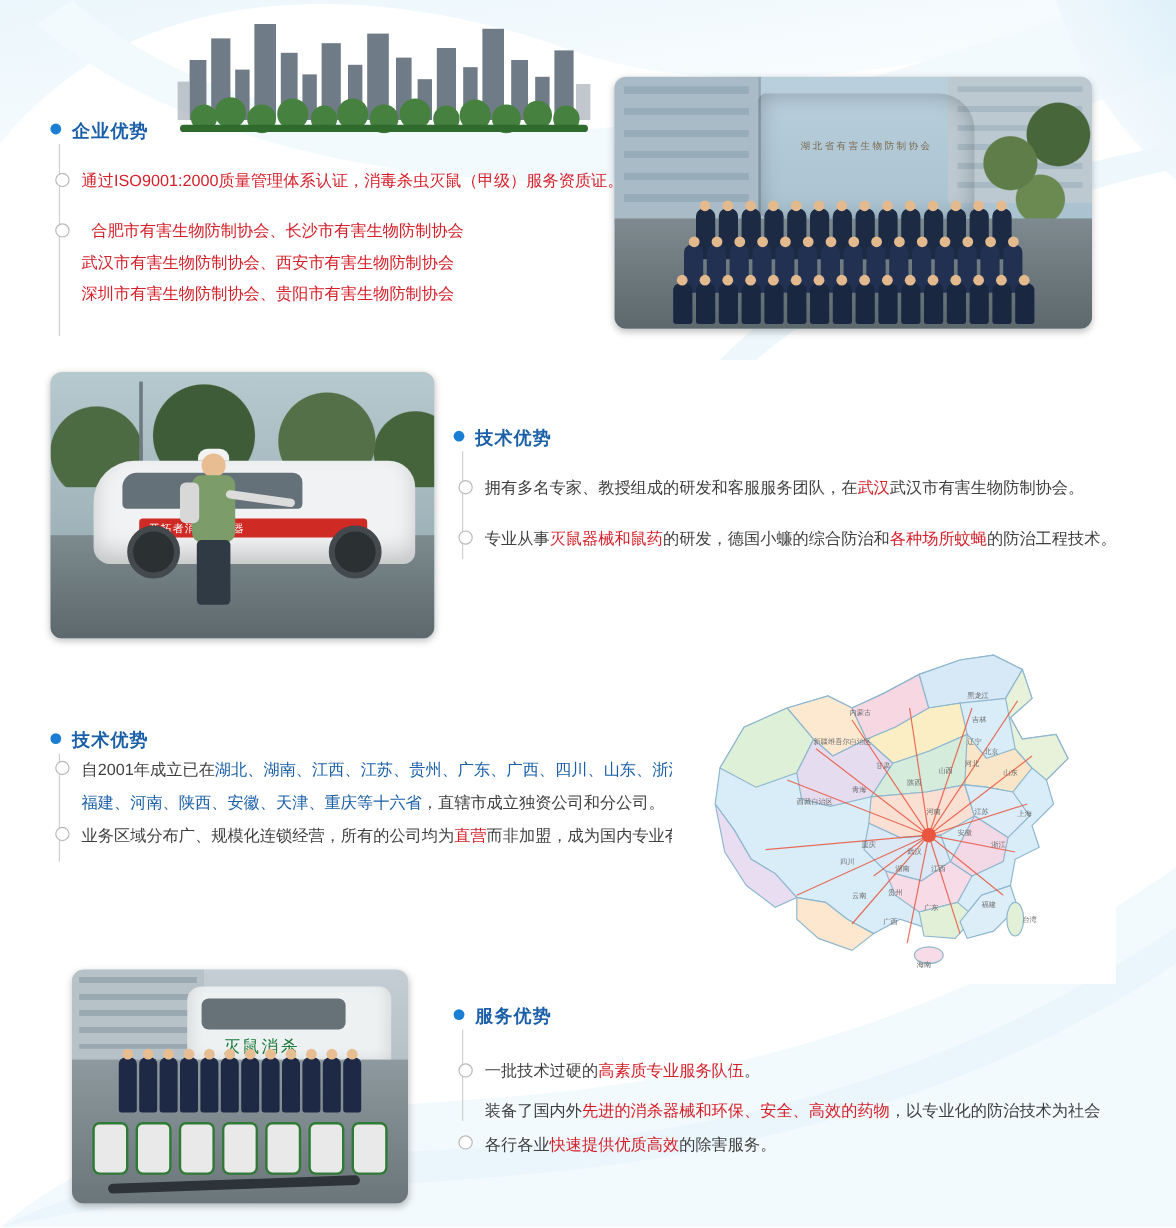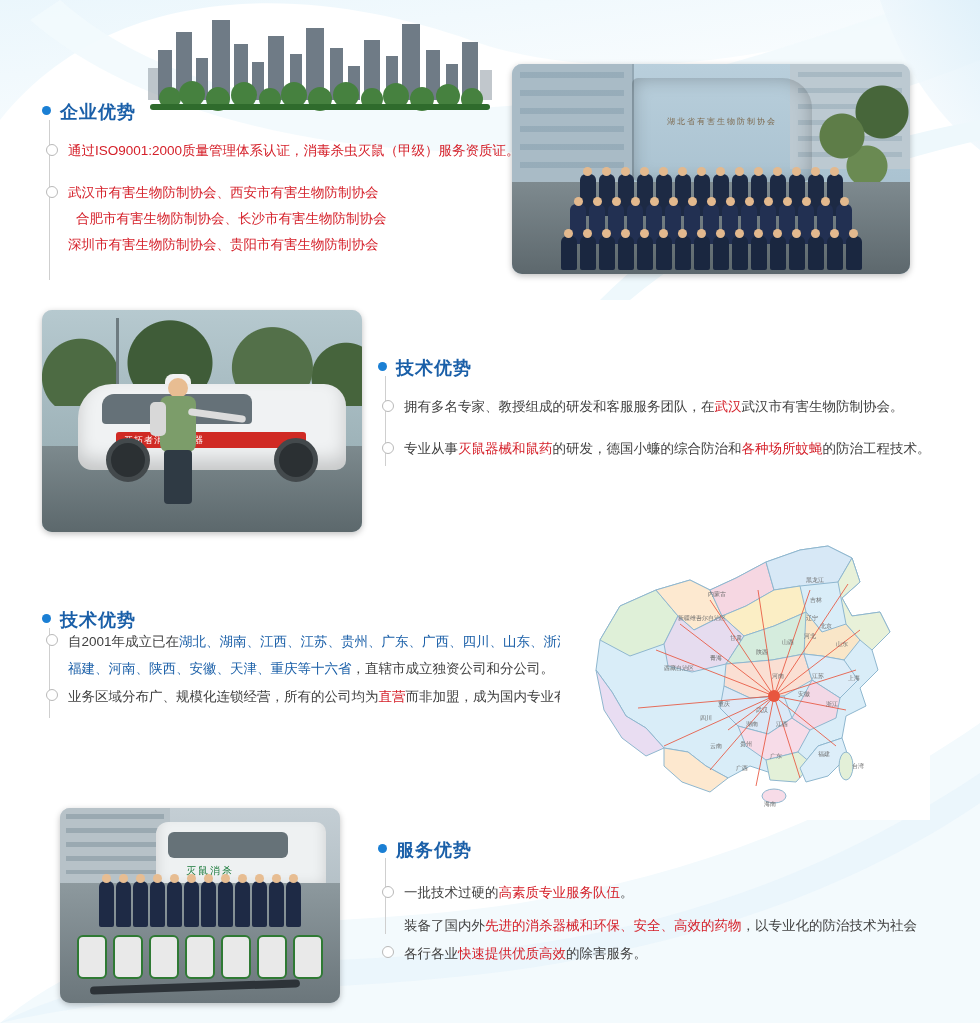--- a/index.html
+++ b/index.html
@@ -20,21 +20,21 @@
   .sw-bottom{bottom:0;left:0;width:980px;height:420px;}
 
   
   .skyline{
     position:absolute;left:140px;top:10px;width:360px;height:105px;
   }
 
   
   .heading{
     position:absolute;
-    font-size:18px;font-weight:bold;color:#1a5fa8;
+    font-size:15px;font-weight:bold;color:#1a5fa8;
     letter-spacing:1px;
     white-space:nowrap;
   }
   .heading .dot{
     display:inline-block;width:9px;height:9px;border-radius:50%;
     background:#1a7fd4;margin-right:9px;vertical-align:middle;
     position:relative;top:-2px;
   }
   .heading .htxt{vertical-align:middle;}
 
@@ -122,21 +122,21 @@
   
   #map-china{position:absolute;left:560px;top:520px;width:370px;height:300px;}
 
   
   #photo-equip{left:60px;top:808px;width:280px;height:195px;}
   .pe-sky{position:absolute;inset:0;background:linear-gradient(#c4ced4,#9eadb4);}
   .pe-bld{position:absolute;left:0;top:0;width:110px;height:72px;background:#b7c2c8;}
   .pe-bld:after{content:"";position:absolute;inset:6px;background:repeating-linear-gradient(#9aa9b1 0 5px,transparent 5px 14px);}
   .pe-van{position:absolute;left:96px;top:14px;width:170px;height:72px;background:#eef1f2;border-radius:12px 10px 4px 4px;box-shadow:inset 0 -8px 14px rgba(0,0,0,.15);}
   .pe-vanwin{position:absolute;left:12px;top:10px;width:120px;height:26px;background:#4e5c63;border-radius:6px;opacity:.85;}
-  .pe-vantxt{position:absolute;left:30px;top:42px;font-size:10px;color:#1a7a3a;letter-spacing:2px;text-align:right;}
+  .pe-vantxt{position:absolute;left:30px;top:42px;font-size:14px;color:#1a7a3a;letter-spacing:2px;text-align:right;}
   .pe-ground{position:absolute;left:0;right:0;bottom:0;height:120px;background:linear-gradient(#8d999e,#6b767b);}
   .pe-row{position:absolute;left:6px;right:6px;bottom:76px;display:flex;gap:2px;justify-content:center;}
   .pe-row span{display:block;width:15px;height:46px;border-radius:6px 6px 2px 2px;background:#1e2a45;}
   .pe-row span:before{content:"";display:block;width:9px;height:9px;margin:0 auto;border-radius:50%;background:#e7bd92;position:relative;top:-7px;}
   .pe-gear{position:absolute;bottom:24px;left:10px;right:10px;height:52px;display:flex;gap:6px;justify-content:center;align-items:flex-end;}
   .pe-gear i{display:block;width:26px;height:40px;background:#e9e9e9;border-radius:6px;border:2px solid #2f7a34;}
   .pe-bar{position:absolute;bottom:12px;left:30px;width:210px;height:8px;background:#2d3338;border-radius:4px;transform:rotate(-2deg);}
 </style>
 </head>
 <body>
@@ -212,22 +212,22 @@
   </div>
   <div class="vline" style="left:49px;top:120px;height:160px;"></div>
 
   <div class="bullet" style="left:68px;top:138px;">
     <span class="circ"></span>
     <span class="red">通过ISO9001:2000质量管理体系认证，消毒杀虫灭鼠（甲级）服务资质证。</span>
   </div>
 
   <div class="bullet" style="left:68px;top:180px;line-height:26px;">
     <span class="circ"></span>
+    <div class="red" style="padding-left:8px">合肥市有害生物防制协会、长沙市有害生物防制协会</div>
     <div class="red">武汉市有害生物防制协会、西安市有害生物防制协会</div>
-    <div class="red" style="padding-left:8px">合肥市有害生物防制协会、长沙市有害生物防制协会</div>
     <div class="red">深圳市有害生物防制协会、贵阳市有害生物防制协会</div>
   </div>
 
   <div class="photo" id="photo-team">
     <div class="pt-sky"></div>
     <div class="pt-bldgL"></div>
     <div class="pt-bldgR"></div>
     <div class="pt-trees"></div>
     <div class="pt-stone">
         <div class="pt-stonetxt">湖北省有害生物防制协会</div>

